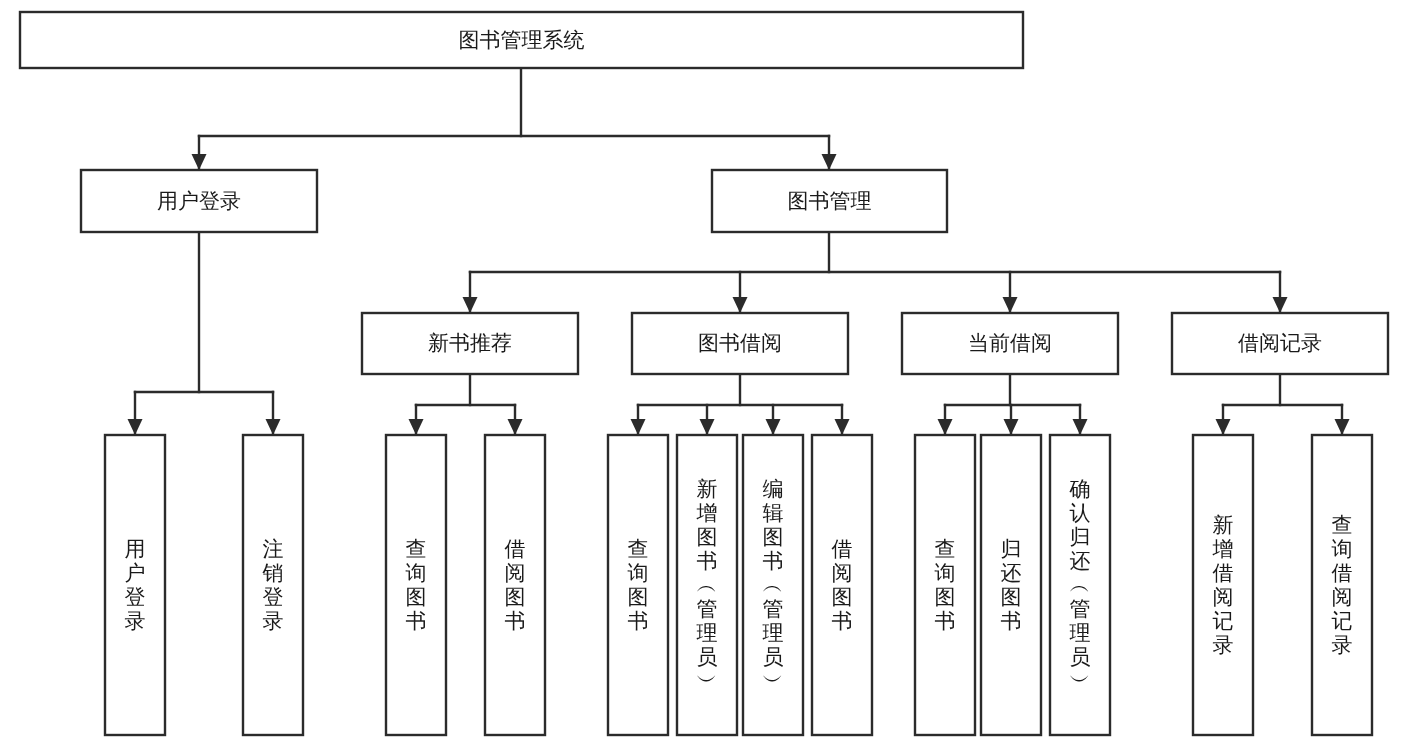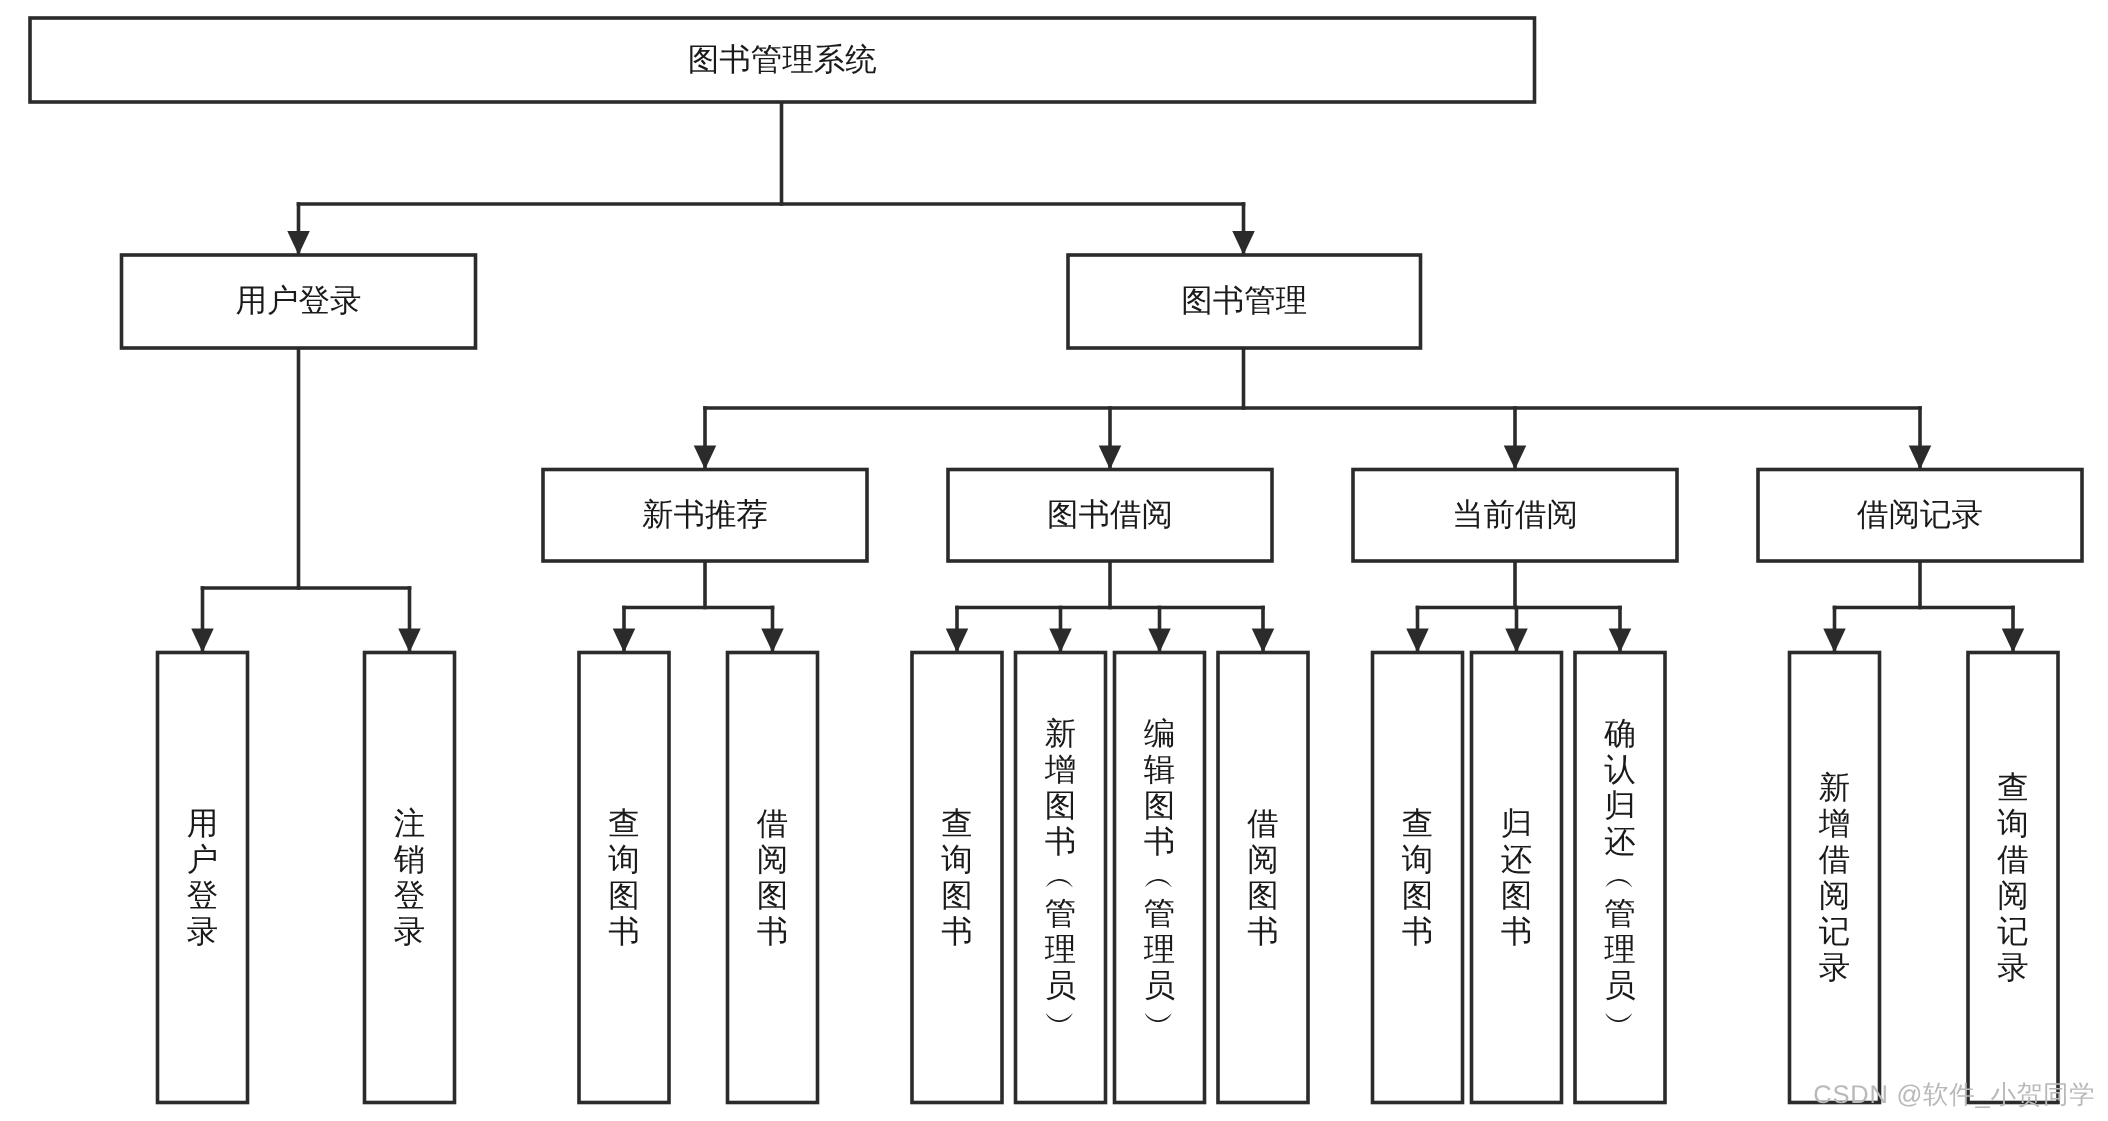--- a/index.html
+++ b/index.html
@@ -215,14 +215,13 @@
         <g>
           <rect class="node-box" x="1193" y="435" width="60" height="300"></rect>
           <text class="node-label-v" x="1223" y="531.72"><tspan x="1223" dy="0">新</tspan><tspan x="1223" dy="24">增</tspan><tspan x="1223" dy="24">借</tspan><tspan x="1223" dy="24">阅</tspan><tspan x="1223" dy="24">记</tspan><tspan x="1223" dy="24">录</tspan></text>
         </g>
         <g>
           <rect class="node-box" x="1312" y="435" width="60" height="300"></rect>
           <text class="node-label-v" x="1342" y="531.72"><tspan x="1342" dy="0">查</tspan><tspan x="1342" dy="24">询</tspan><tspan x="1342" dy="24">借</tspan><tspan x="1342" dy="24">阅</tspan><tspan x="1342" dy="24">记</tspan><tspan x="1342" dy="24">录</tspan></text>
         </g>
       </g>
   </svg>
-  <div class="watermark">CSDN @软件_小贺同学</div>
 </div>
 
 </body></html>

